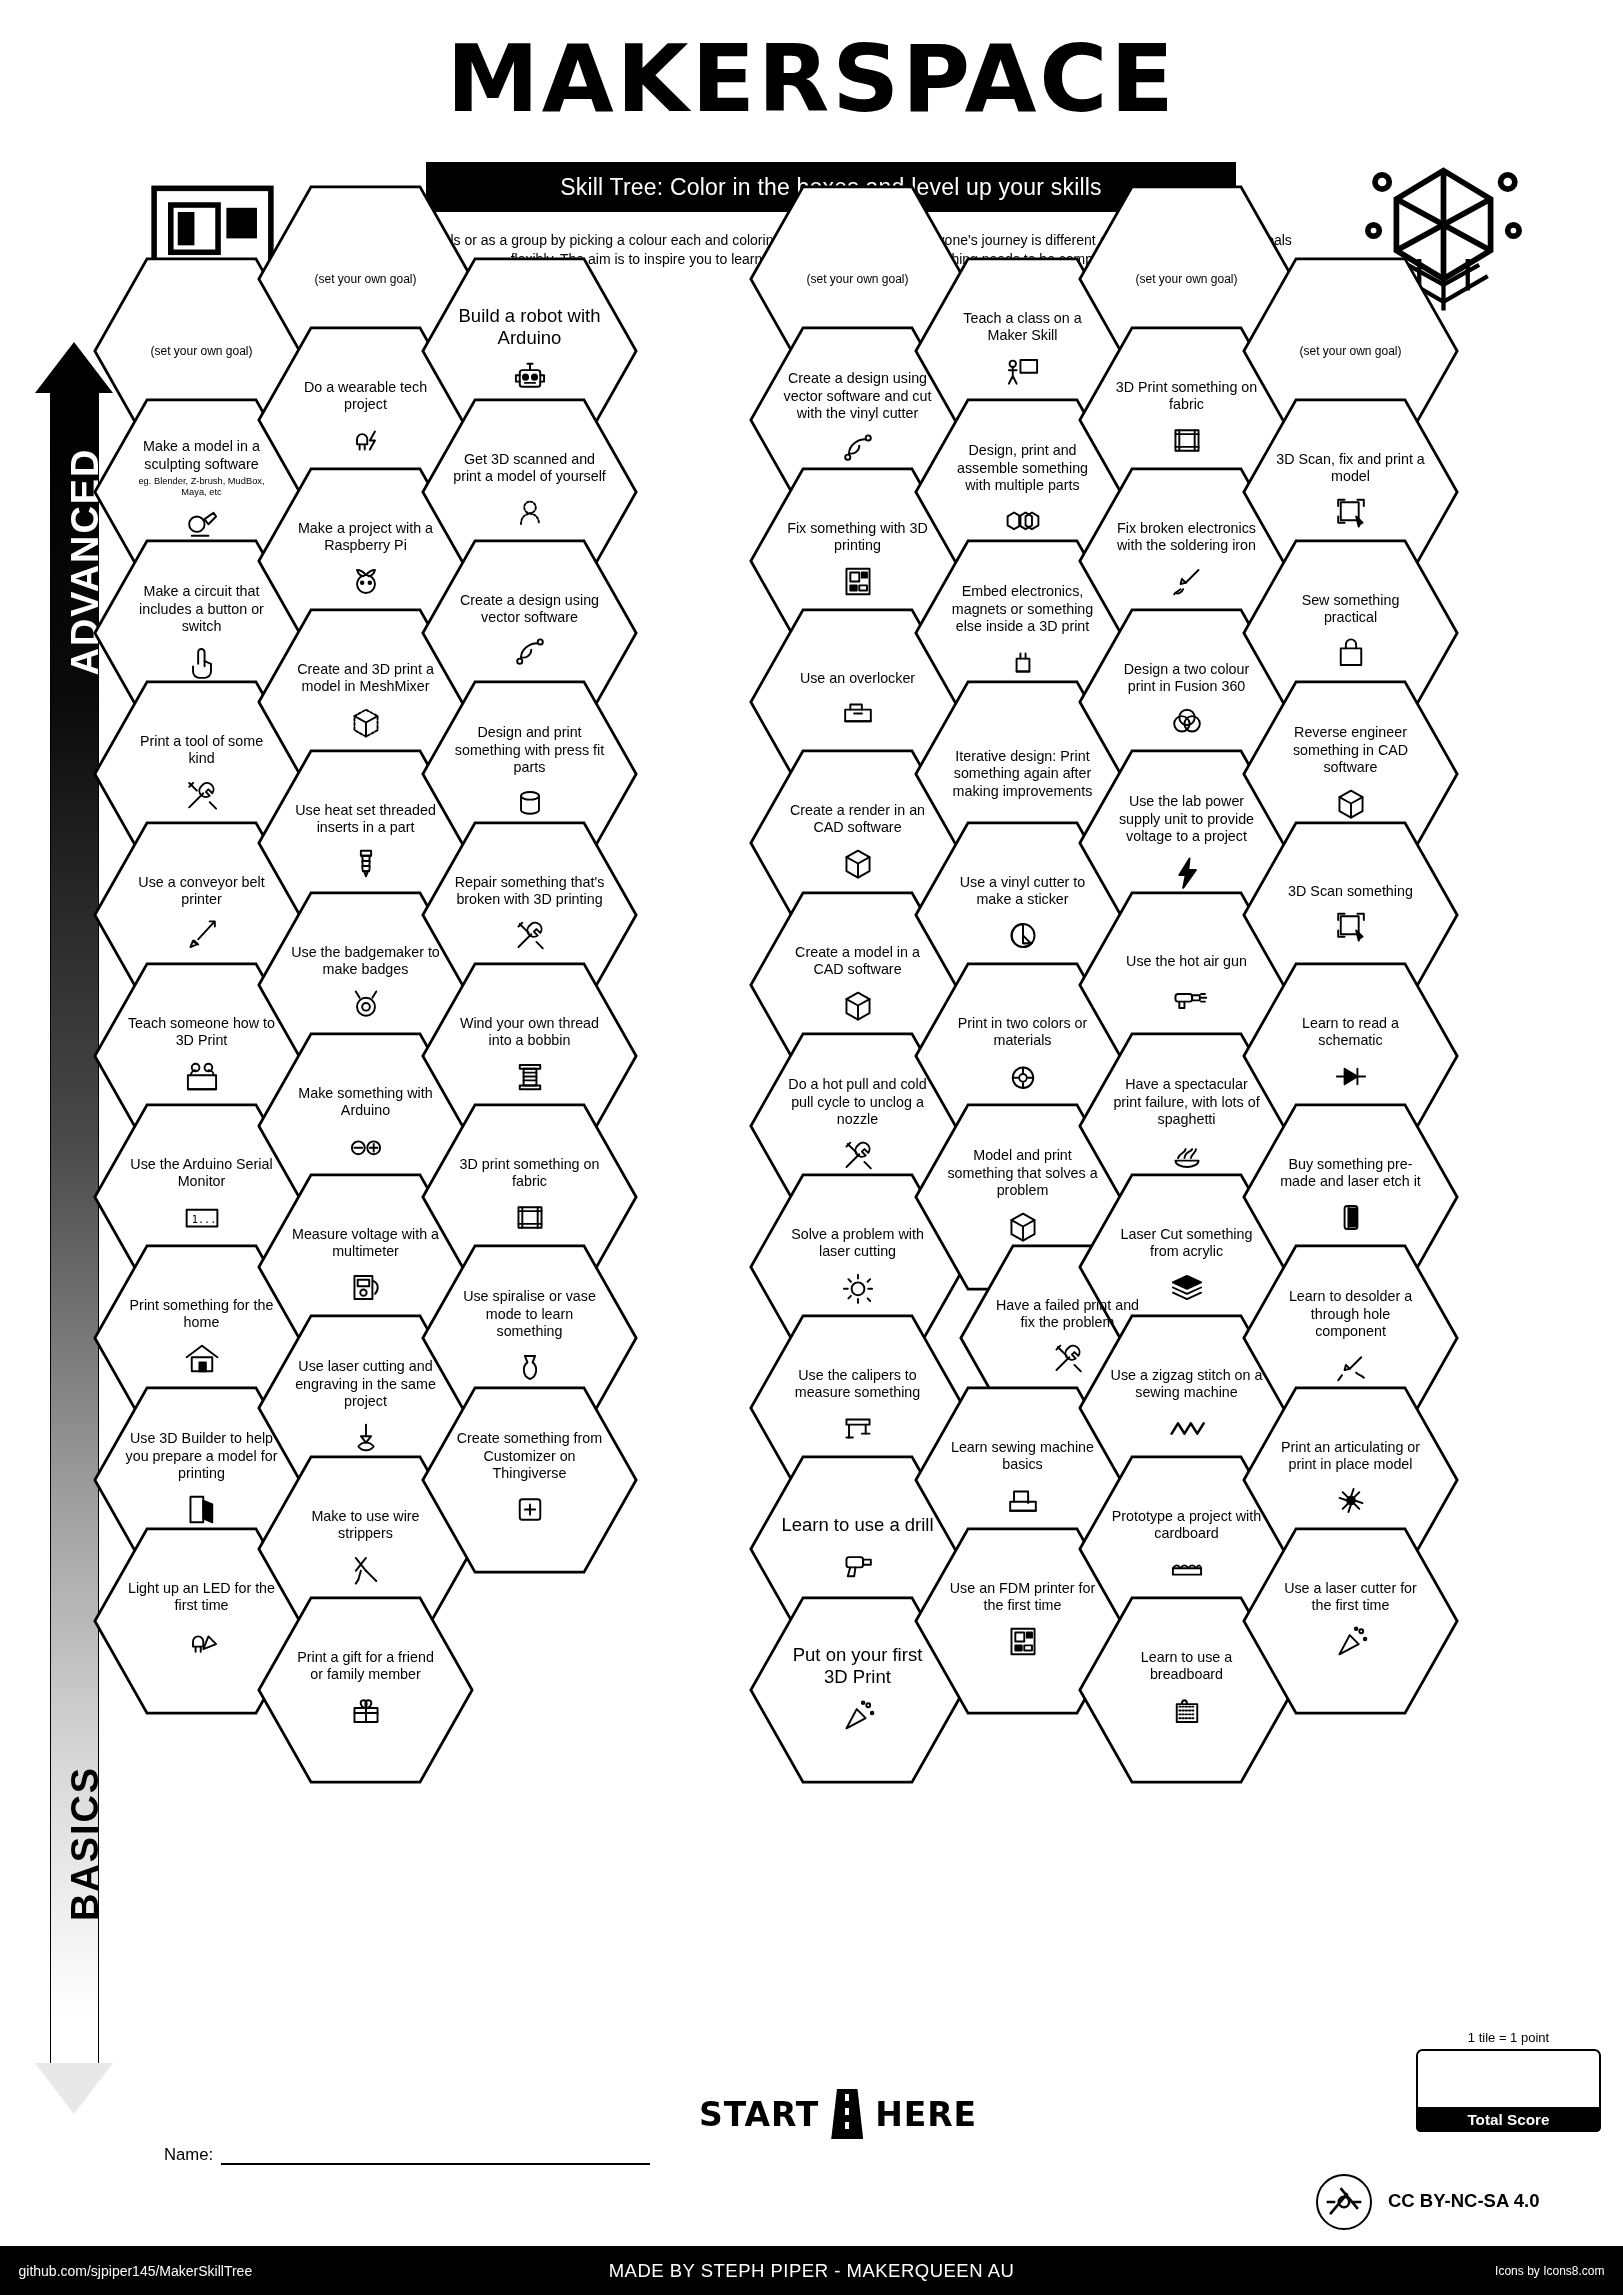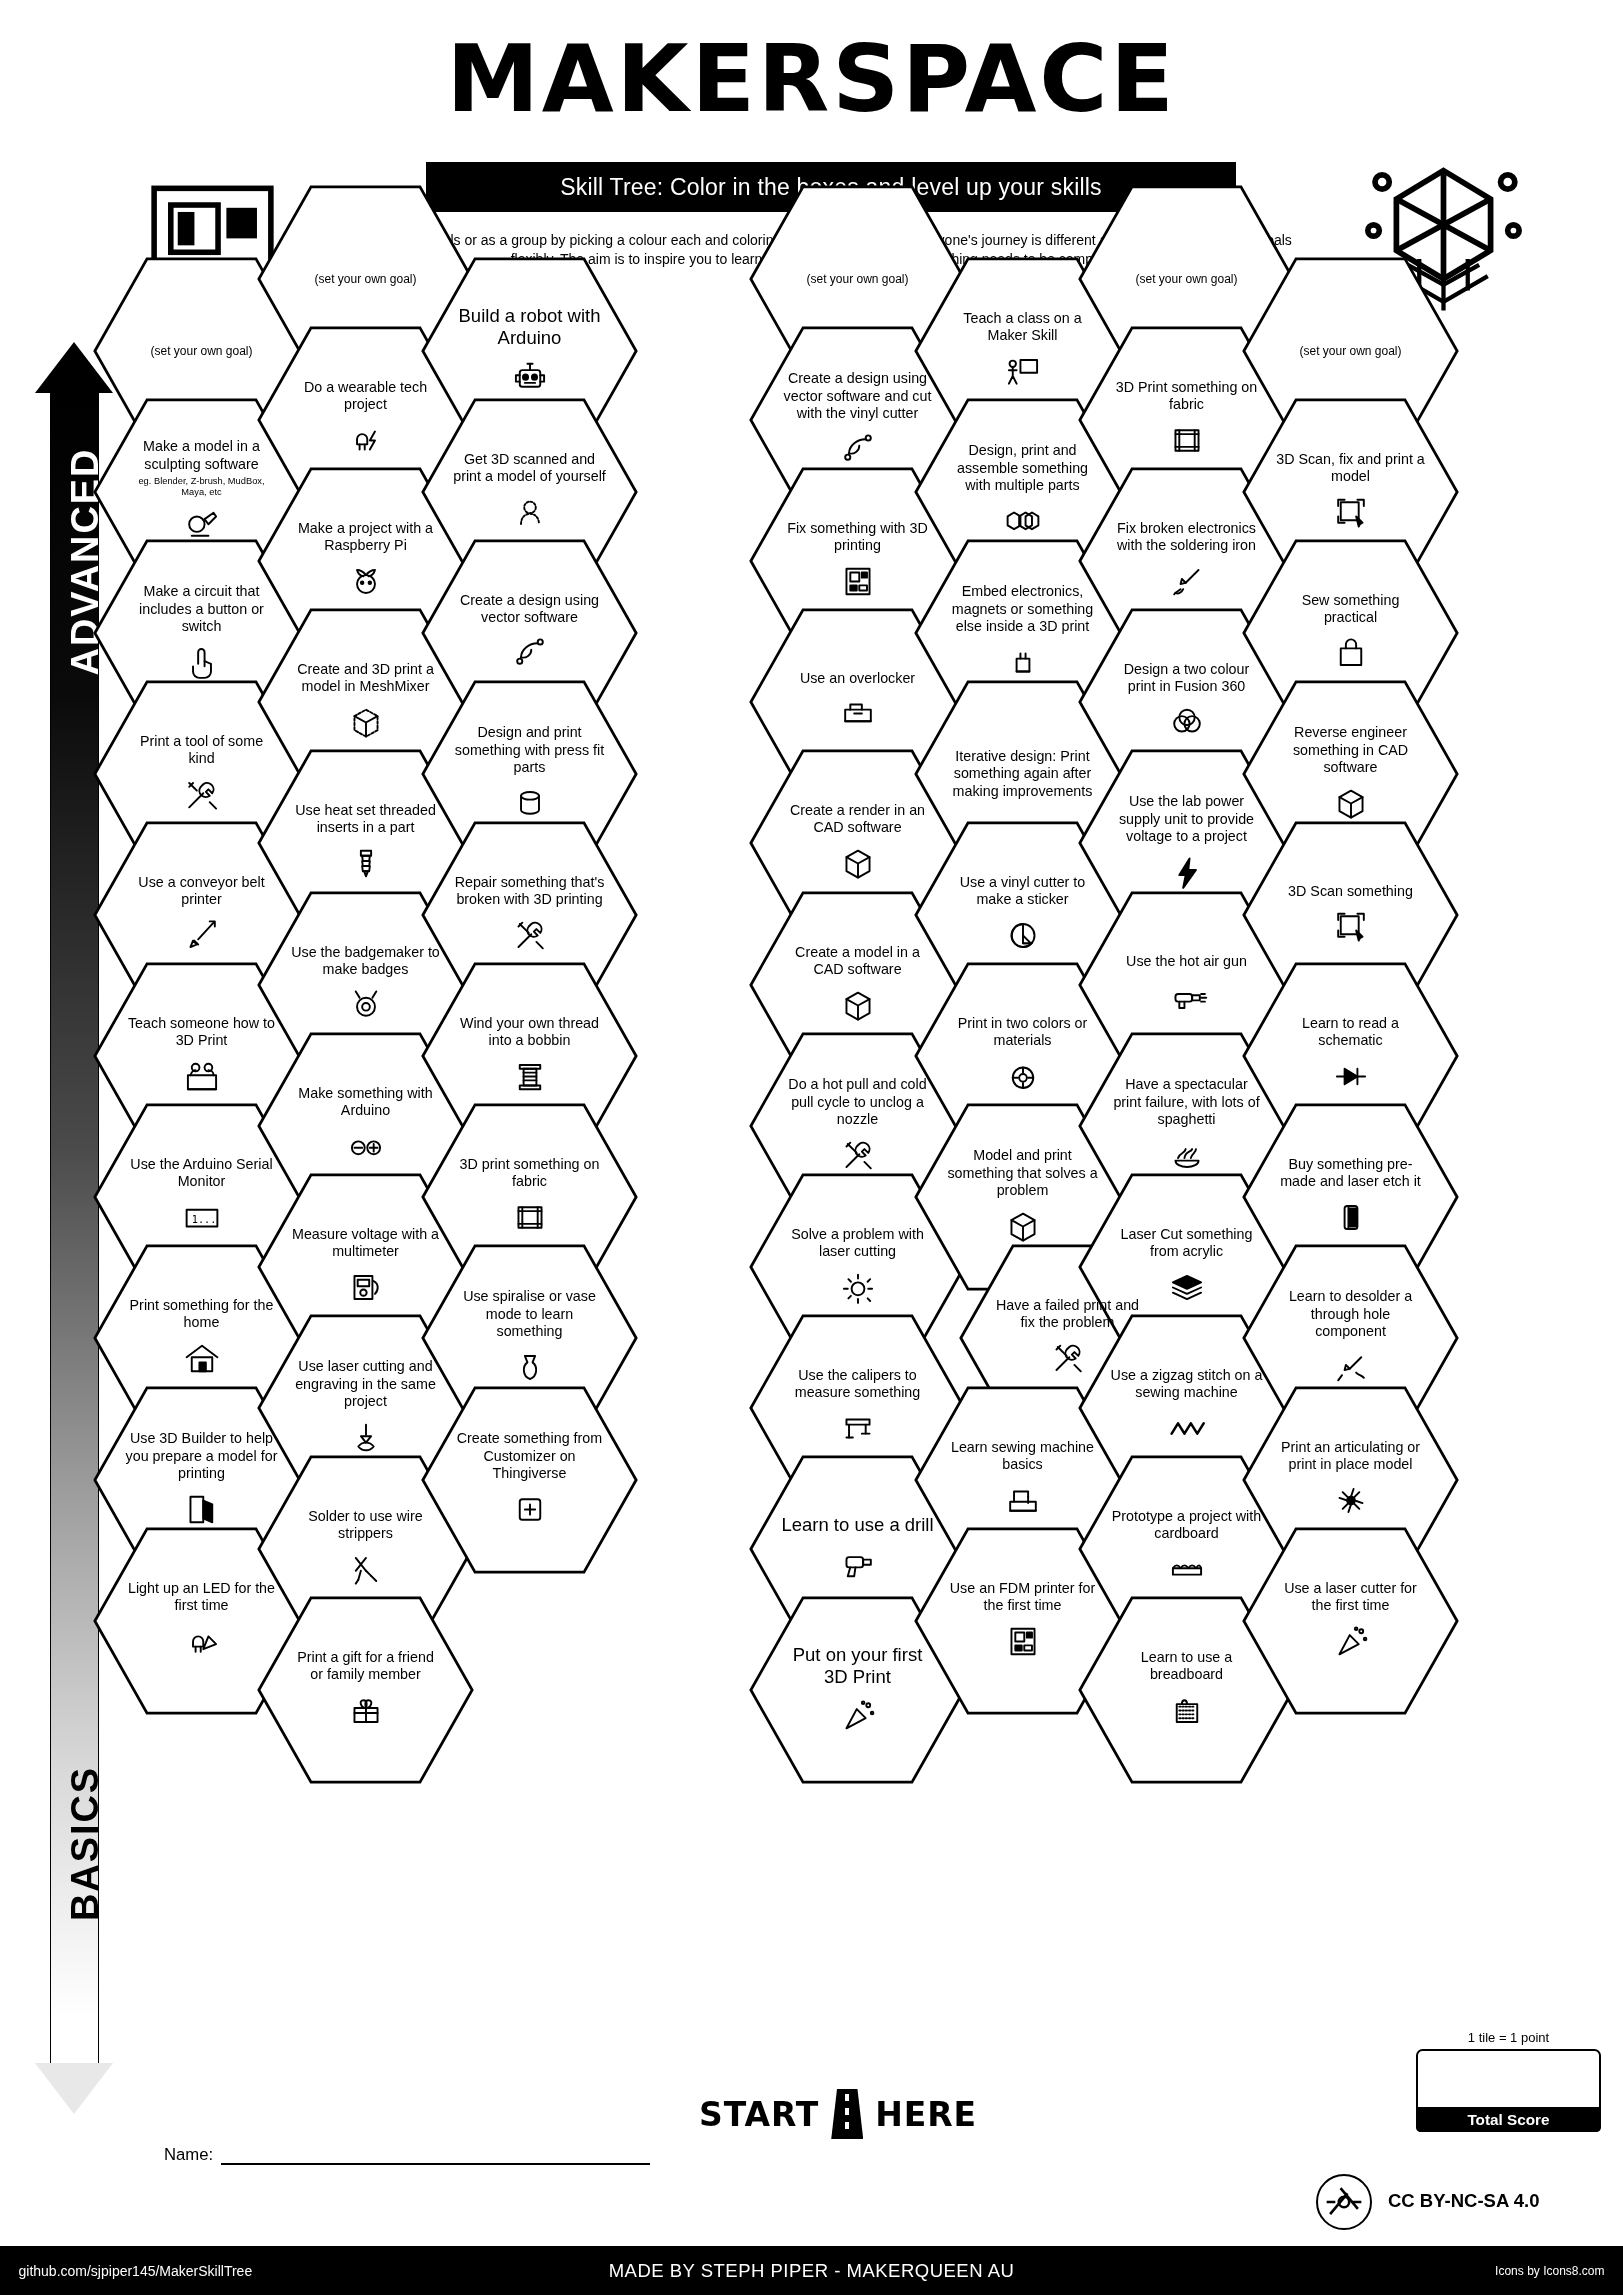--- a/index.html
+++ b/index.html
@@ -429,21 +429,21 @@
           <path d="M32 12 v16"></path>
           <path d="M24 30 h16 l-8 10z"></path>
           <path d="M20 46 c6 -8 18 -8 24 0 -6 8 -18 8 -24 0z"></path>
         </svg>
       </div>
     </div>
     <div class="hex" style="left: 257px; top: 1455px;">
       <svg class="hexbg" viewBox="0 0 470 406" preserveAspectRatio="none">
         <polygon points="117,4 353,4 466,203 353,402 117,402 4,203" fill="#ffffff" stroke="#000000" stroke-width="6"></polygon>
       </svg>
-      <div class="hex-label">Solder to use wire strippers</div>
+      <div class="hex-label">Make to use wire strippers</div>
       <div class="hex-icon">
         <svg viewBox="0 0 64 64" fill="none" stroke="#000" stroke-width="3" stroke-linecap="round" stroke-linejoin="round">
           <path d="M16 14 l16 20 M32 14 l-16 20"></path>
           <path d="M32 34 l8 8 M24 34 l-4 14"></path>
           <path d="M40 42 l8 8 M20 48 l-4 6"></path>
         </svg>
       </div>
     </div>
     <div class="hex" style="left: 257px; top: 1596px;">
       <svg class="hexbg" viewBox="0 0 470 406" preserveAspectRatio="none">

